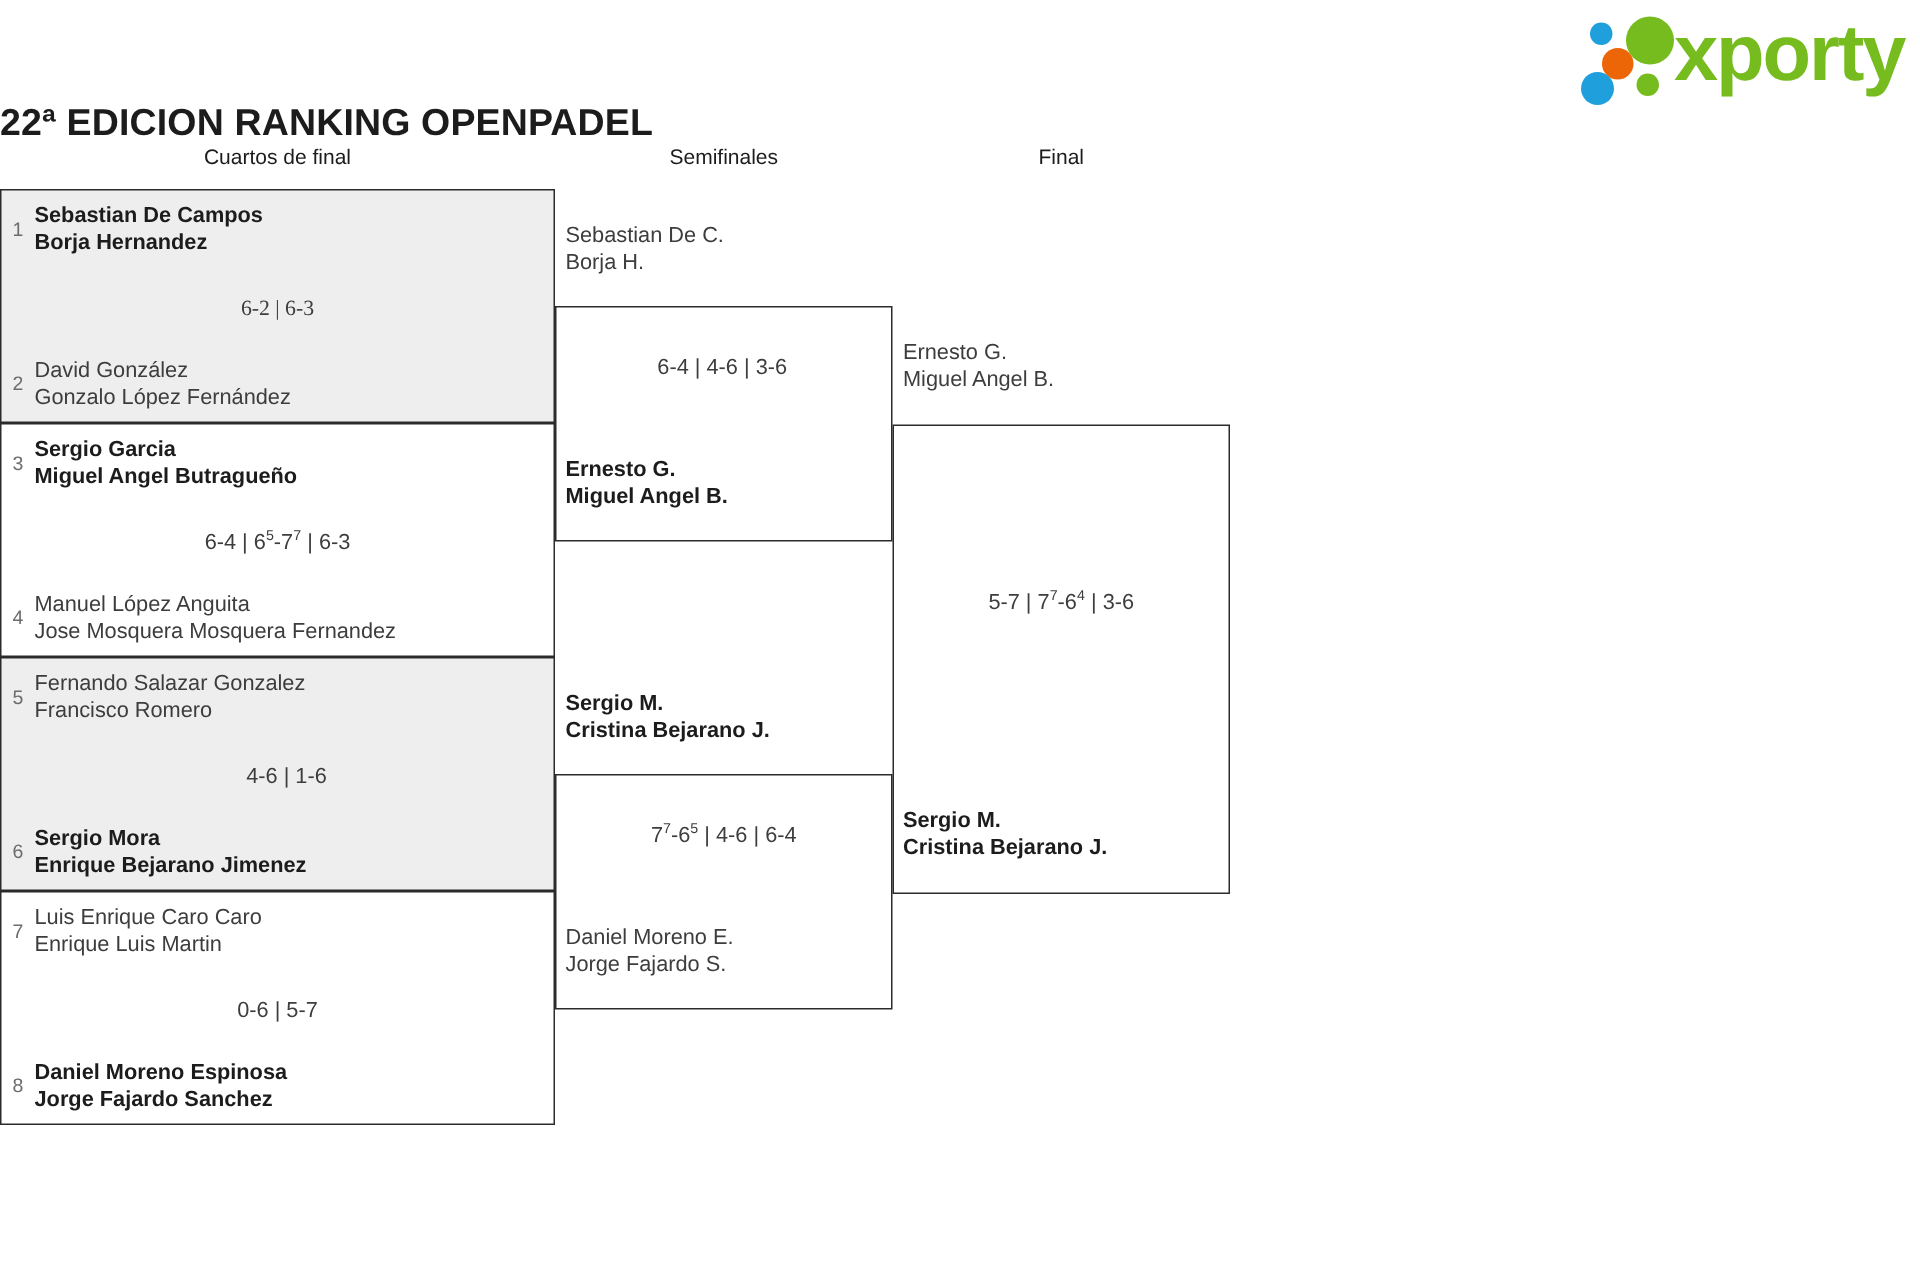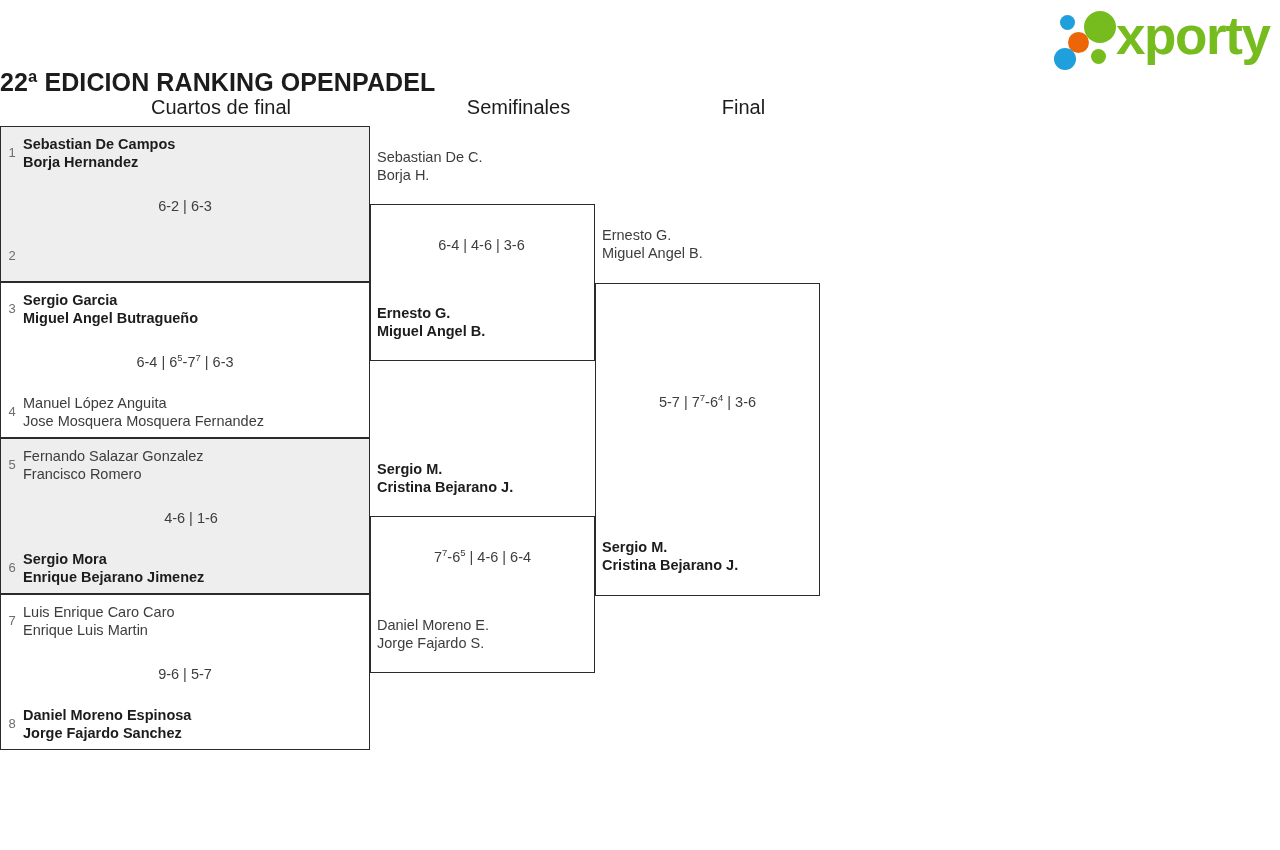--- a/index.html
+++ b/index.html
@@ -52,26 +52,25 @@
     font-size: 53px;
     font-weight: 700;
     color: #77bc1f;
     letter-spacing: -1.4px;
     line-height: 64px;
   }
 
   
   .round-head {
     position: absolute;
-    font-size: 20px;
+    font-size: 14px;
     font-weight: 400;
     color: #1c1c1c;
     text-align: center;
     white-space: nowrap;
-    padding-left: 36px;
   }
   .round-head.r1 { left: 0;   top: 96px; width: 370px; }
   .round-head.r2 { left: 370px; top: 96px; width: 225px; }
   .round-head.r3 { left: 595px; top: 96px; width: 225px; }
 
   
   .bracket {
     position: absolute;
     left: 0; top: 0;
     width: 1280px; height: 850px;
@@ -175,23 +174,27 @@
 <div class="bracket">
 
   <div class="qf shaded" style="top:126px; height:156px;">
     <div class="team" style="left:2px; top:8px;">
       <span class="seed">1</span>
       <span class="players winner">
         <span class="player-line">Sebastian De Campos</span>
         <span class="player-line">Borja Hernandez</span>
       </span>
     </div>
-    <div class="score" style="left:0; top:71px; width:368px;">6-2 | 6-3</div>
+    <div class="score" style="left:0; top:71px; width:368px;font-family:Liberation Serif, serif;">6-2 | 6-3</div>
     <div class="team" style="left:2px; top:111px;">
       <span class="seed">2</span>
+      <span class="players">
+        <span class="player-line">David González</span>
+        <span class="player-line">Gonzalo López Fernández</span>
+      </span>
     </div>
   </div>
 
   <div class="qf plain" style="top:282px; height:156px;">
     <div class="team" style="left:2px; top:8px;">
       <span class="seed">3</span>
       <span class="players winner">
         <span class="player-line">Sergio Garcia</span>
         <span class="player-line">Miguel Angel Butragueño</span>
       </span>
@@ -225,21 +228,21 @@
   </div>
 
   <div class="qf plain" style="top:594px; height:156px;">
     <div class="team" style="left:2px; top:8px;">
       <span class="seed">7</span>
       <span class="players">
         <span class="player-line">Luis Enrique Caro Caro</span>
         <span class="player-line">Enrique Luis Martin</span>
       </span>
     </div>
-    <div class="score" style="left:0; top:71px; width:368px;">9-6 | 5-7</div>
+    <div class="score" style="left:0; top:71px; width:368px;">0-6 | 5-7</div>
     <div class="team" style="left:2px; top:111px;">
       <span class="seed">8</span>
       <span class="players winner">
         <span class="player-line">Daniel Moreno Espinosa</span>
         <span class="player-line">Jorge Fajardo Sanchez</span>
       </span>
     </div>
   </div>
 
   <div class="sf-box" style="left:370px; top:204px; width:225px; height:157px;"></div>

